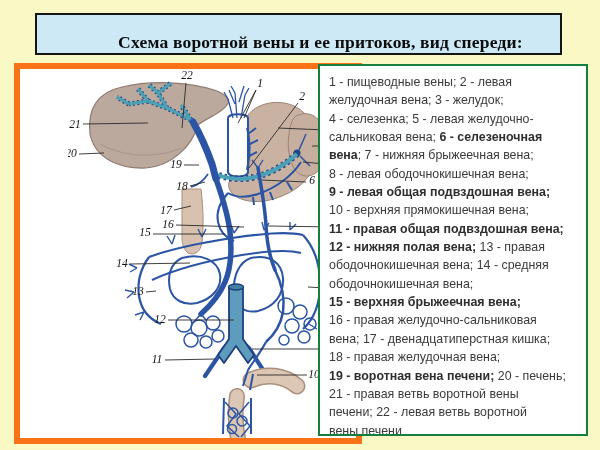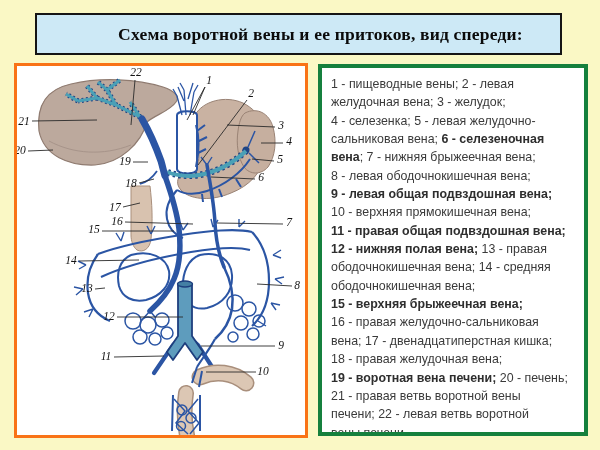--- a/index.html
+++ b/index.html
@@ -3,33 +3,33 @@
 <meta charset="utf-8">
 <style>
   html,body{margin:0;padding:0;}
   body{
     width:600px;height:450px;position:relative;overflow:hidden;
     background:#FAF8C5;font-family:"Liberation Sans",sans-serif;
   }
   .title-box{
     position:absolute;left:35px;top:13px;width:527px;height:42px;
     background:#CDE9F6;border:2px solid #151515;box-sizing:border-box;
-    display:flex;align-items:center;justify-content:center;padding-left:44px;
+    display:flex;align-items:flex-end;justify-content:center;padding-left:44px;
   }
   .title-box h1{
     margin:0;font-family:"Liberation Serif",serif;font-weight:bold;
     font-size:17.5px;color:#0b0b0b;letter-spacing:.2px;white-space:nowrap;
   }
   .diagram-panel{
     position:absolute;left:14px;top:63px;width:288px;height:369px;
-    background:#ffffff;border:3px solid #f97316;box-sizing:content-box;
+    background:#ffffff;border:6px solid #f97316;box-sizing:content-box;padding-left:48px;
   }
   .legend-panel{
     position:absolute;left:318px;top:64px;width:270px;height:372px;
-    background:#ffffff;border:4px solid #15803d;box-sizing:border-box;
+    background:#ffffff;border:2px solid #15803d;box-sizing:border-box;
     padding:7px 8px 6px 9px;overflow:hidden;
   }
   .legend-text{
     font-size:12.4px;line-height:18.35px;color:#3a3a3a;white-space:nowrap;
   }
   .legend-text .b{font-weight:bold;color:#2e2e2e;margin-top:44px;}
   svg text.lbl{
     font-family:"Liberation Serif",serif;font-style:italic;
     font-size:11.5px;fill:#141414;
   }

